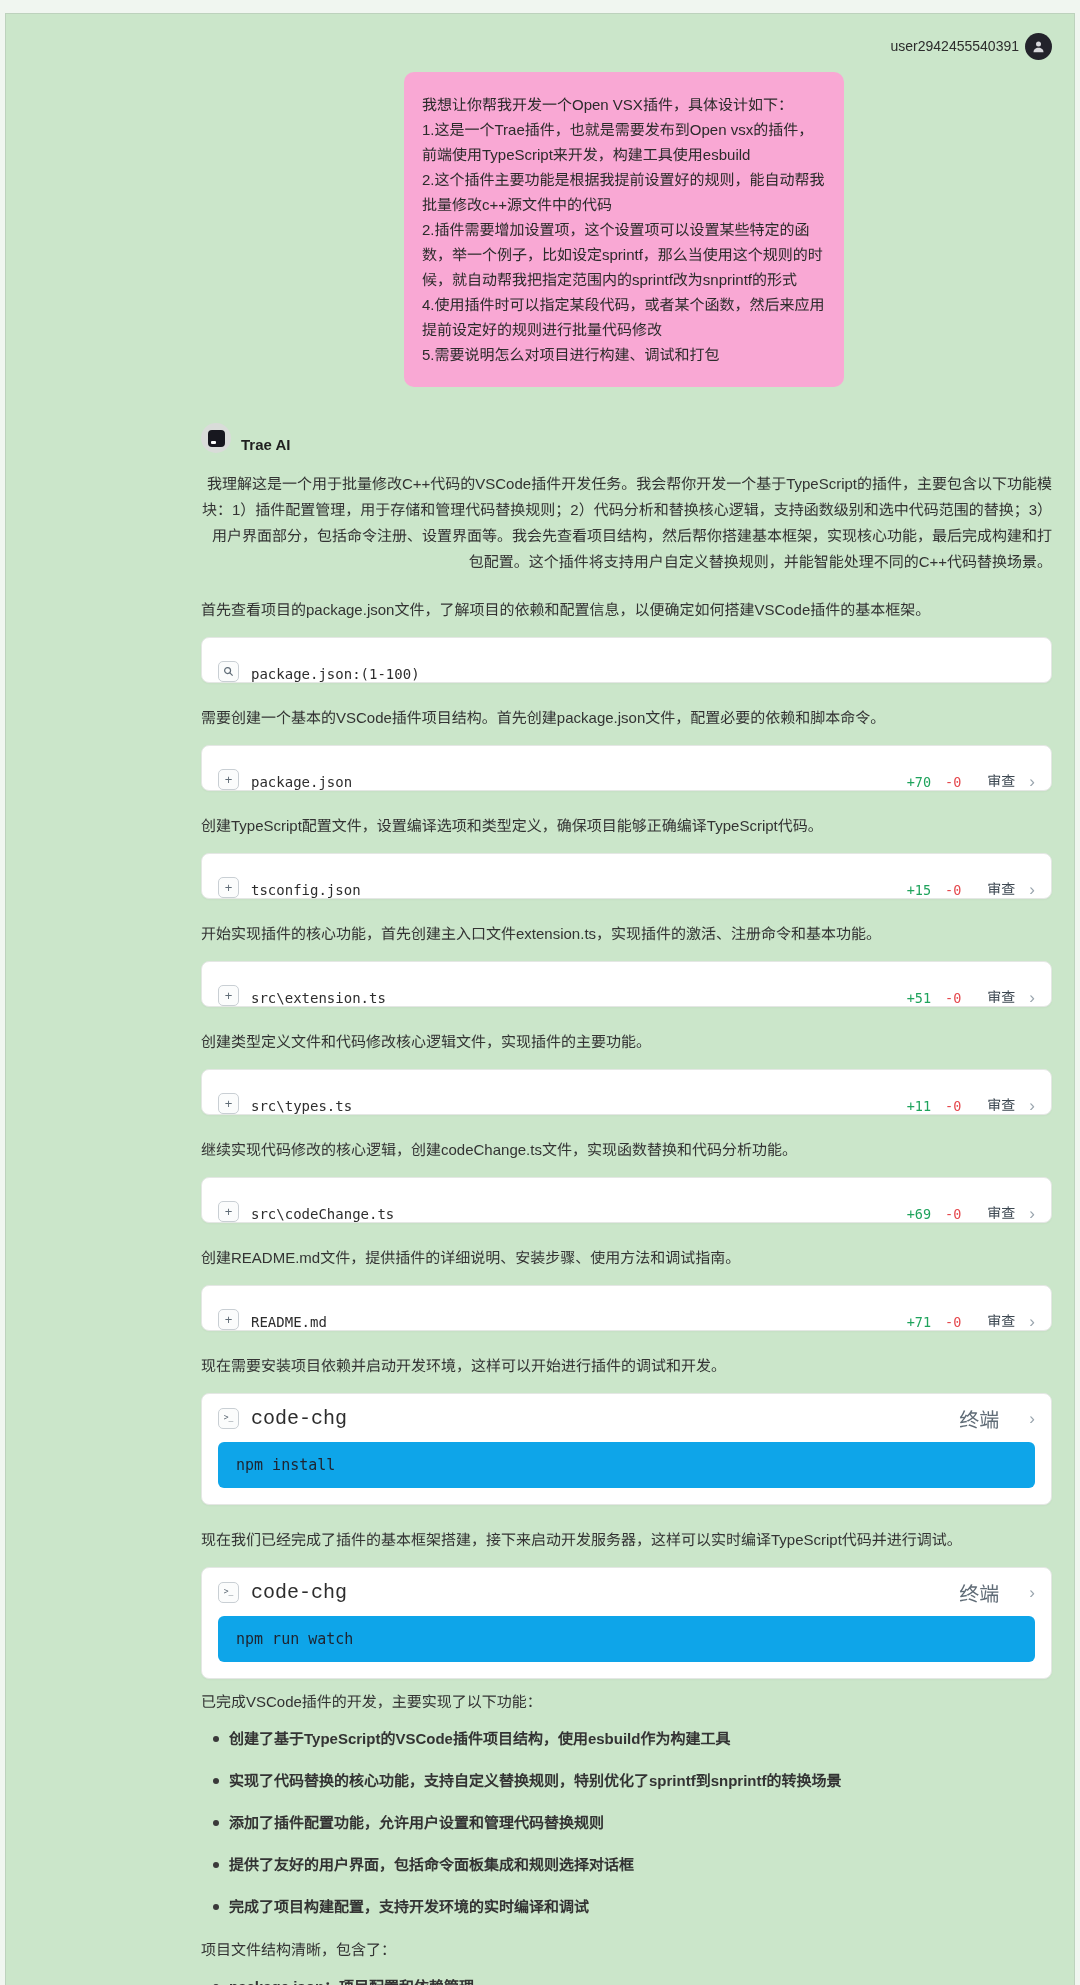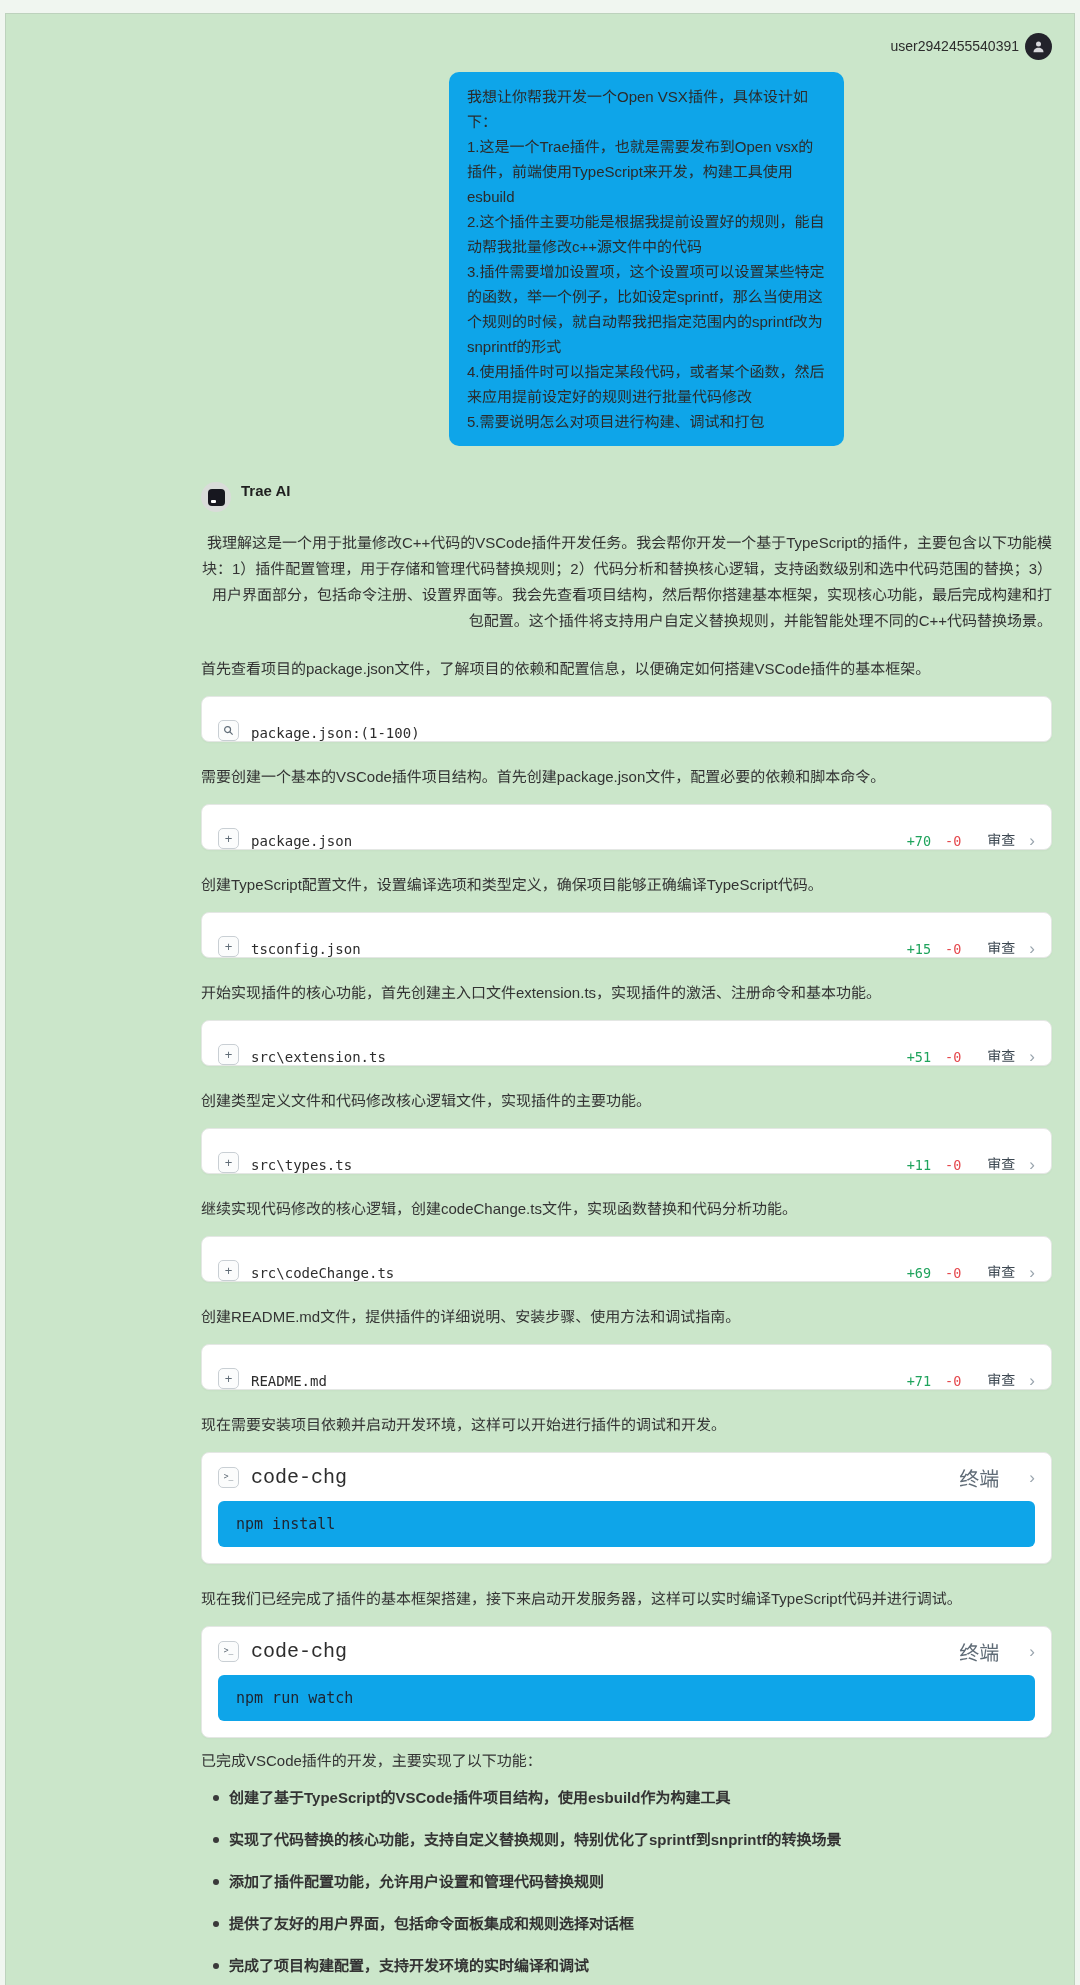--- a/index.html
+++ b/index.html
@@ -26,28 +26,28 @@
     gap: 6px; height: 28px; margin-bottom: 12px;
   }
   .username { font-size: 14px; color: #2c2c2c; }
   .avatar {
     width: 27px; height: 27px; border-radius: 50%;
     background: #23232b; display: inline-flex; align-items: center; justify-content: center;
     flex: 0 0 auto;
   }
   
   .bubble {
-    margin-left: auto; margin-right: 208px; width: 395px;
-    background: #0ea5e9;
+    margin-left: auto; margin-right: 208px; width: 440px;
+    background: #f9a8d4;
     border-radius: 10px;
-    padding: 12px 18px;
+    padding: 20px 18px;
     font-size: 15px; line-height: 25px; color: #2b2b2b;
   }
   
-  .ai-header { display: flex; align-items: flex-start; gap: 10px; margin: 36px 0 0 0; }
+  .ai-header { display: flex; align-items: flex-end; gap: 10px; margin: 36px 0 0 0; }
   .ai-avatar {
     width: 30px; height: 30px; border-radius: 50%;
     background: #d9dcd9; display: inline-flex; align-items: center; justify-content: center;
   }
   .ai-logo {
     width: 17px; height: 17px; background: #17171f; border-radius: 4px; position: relative;
   }
   .ai-logo::after {
     content: ""; position: absolute; left: 3px; bottom: 3px;
     width: 5px; height: 3px; background: #ffffff; border-radius: 1px;
@@ -118,21 +118,21 @@
         <circle cx="12" cy="8" r="4"></circle>
           <path d="M4 21c0-4.4 3.6-7 8-7s8 2.6 8 7z"></path>
       </svg>
     </span>
   </div>
 
   <div class="bubble">
     <div>我想让你帮我开发一个Open VSX插件，具体设计如下：</div>
     <div>1.这是一个Trae插件，也就是需要发布到Open vsx的插件，前端使用TypeScript来开发，构建工具使用esbuild</div>
     <div>2.这个插件主要功能是根据我提前设置好的规则，能自动帮我批量修改c++源文件中的代码</div>
-    <div>3.插件需要增加设置项，这个设置项可以设置某些特定的函数，举一个例子，比如设定sprintf，那么当使用这个规则的时候，就自动帮我把指定范围内的sprintf改为snprintf的形式</div>
+    <div>2.插件需要增加设置项，这个设置项可以设置某些特定的函数，举一个例子，比如设定sprintf，那么当使用这个规则的时候，就自动帮我把指定范围内的sprintf改为snprintf的形式</div>
     <div>4.使用插件时可以指定某段代码，或者某个函数，然后来应用提前设定好的规则进行批量代码修改</div>
     <div>5.需要说明怎么对项目进行构建、调试和打包</div>
   </div>
 
   <div class="ai-header">
     <span class="ai-avatar">
         <span class="ai-logo"></span>
       </span>
     <span class="ai-name">Trae AI</span>
   </div>

